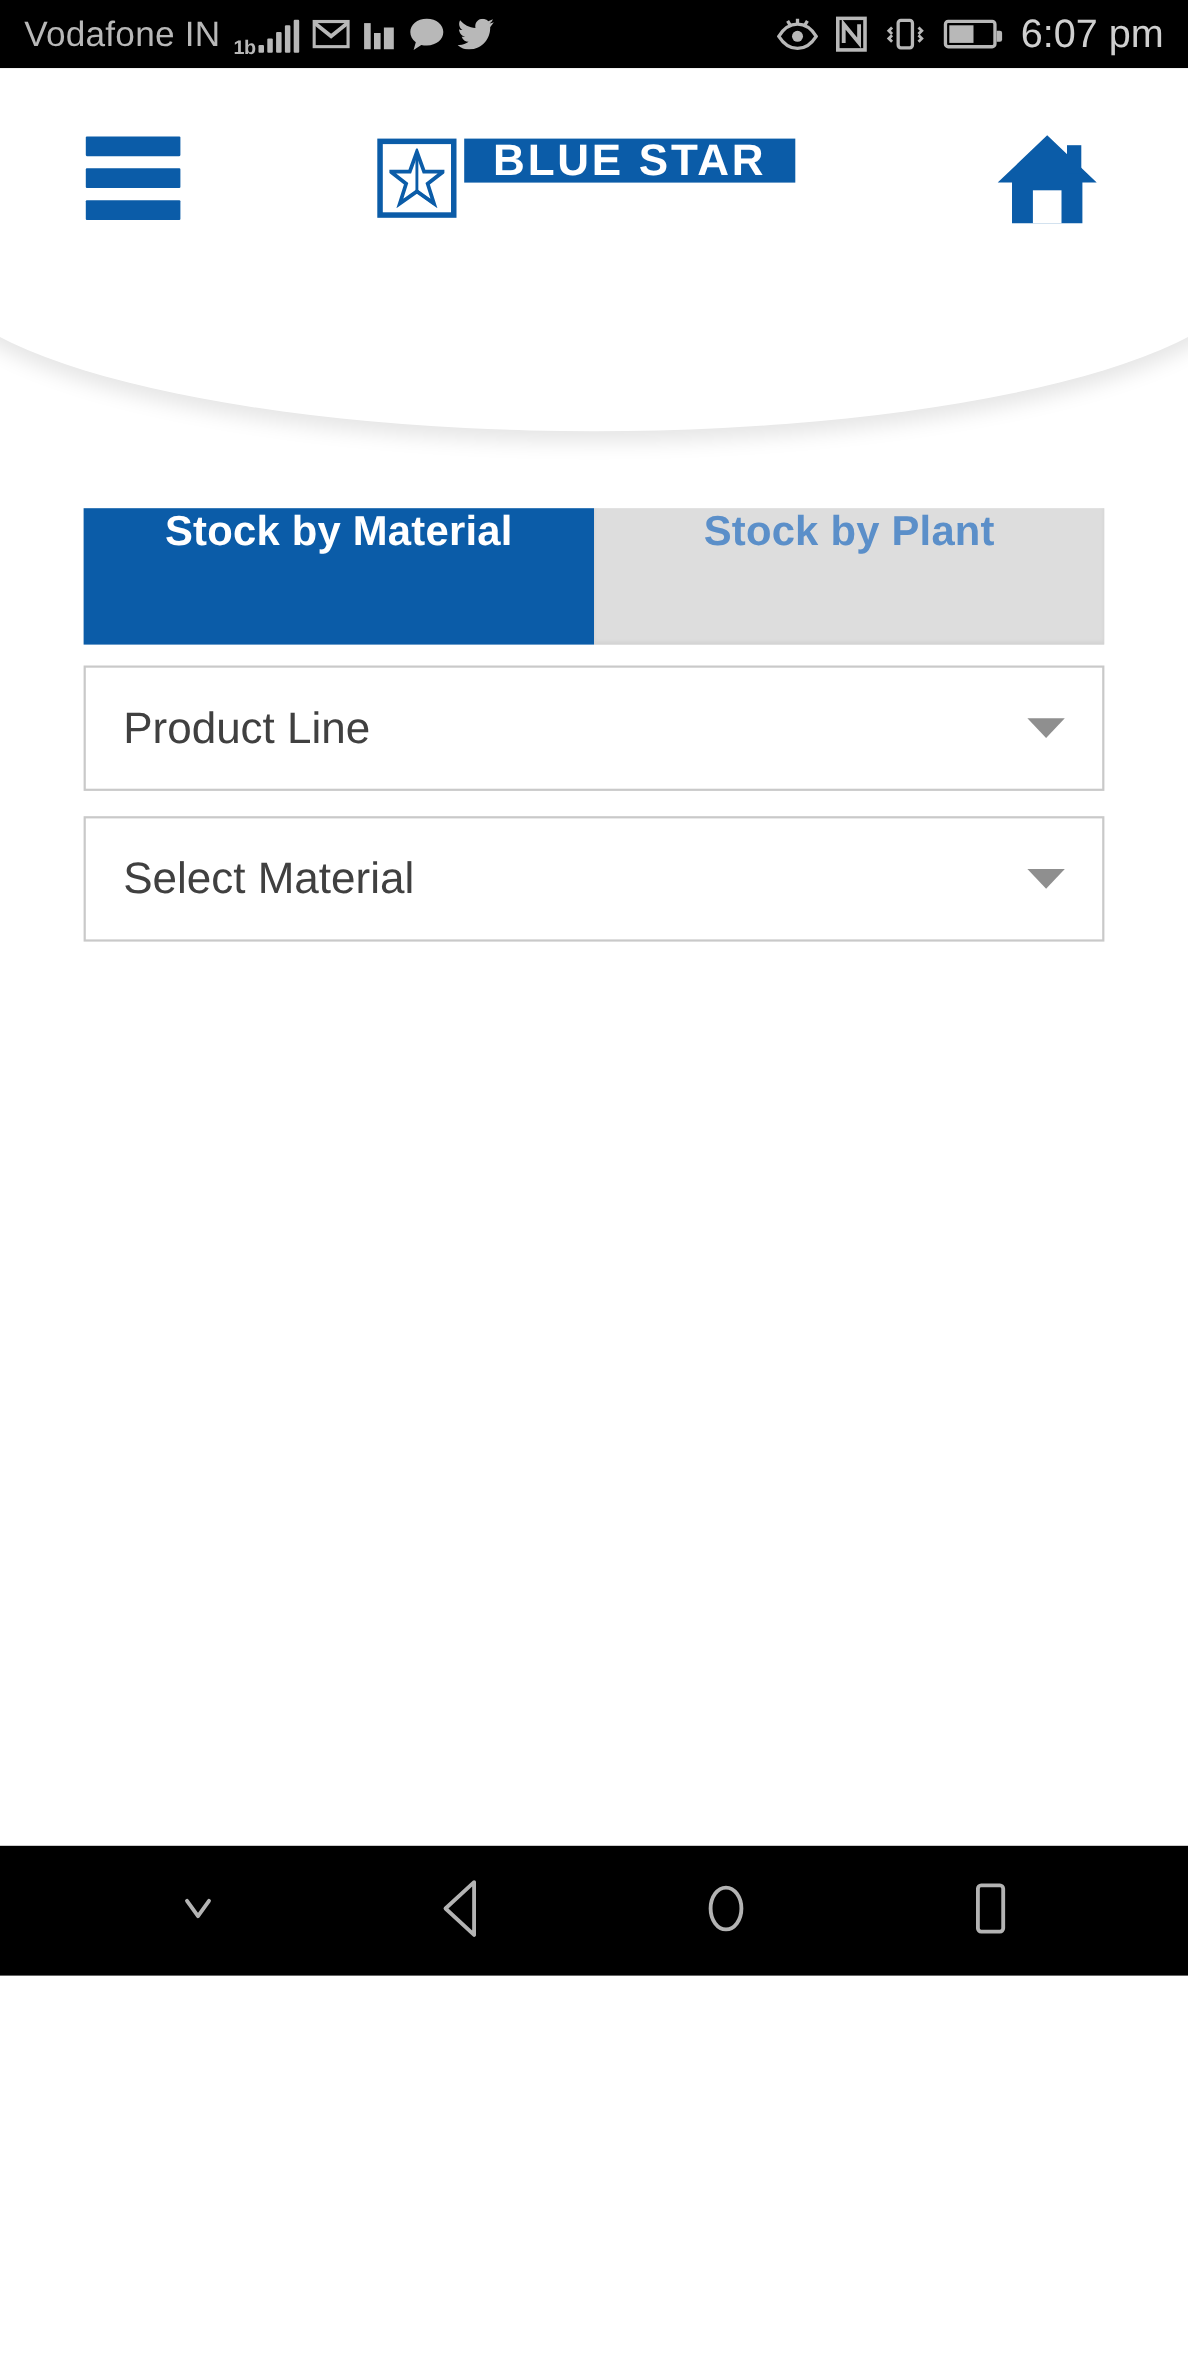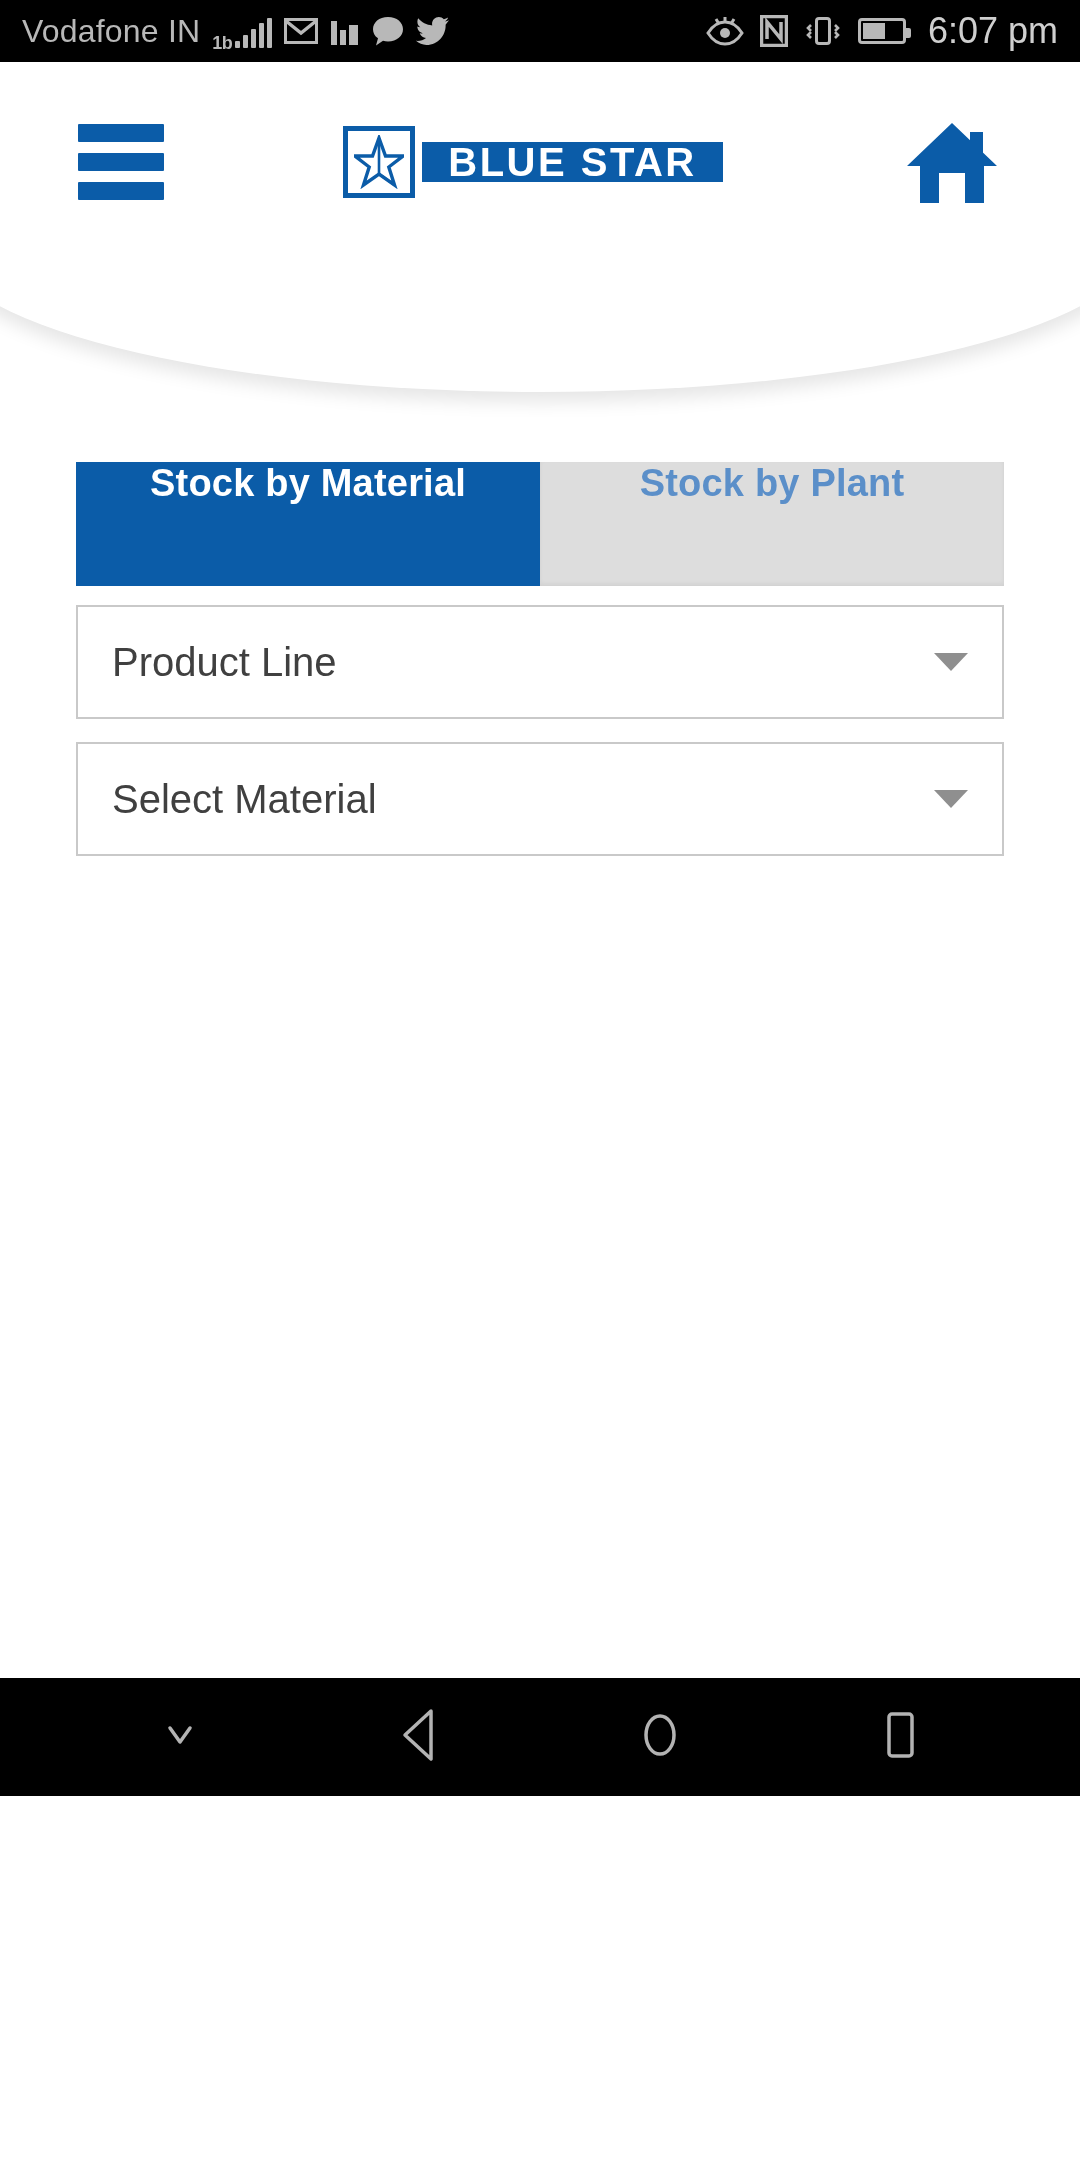--- a/index.html
+++ b/index.html
@@ -61,21 +61,21 @@
   .header-bar{
     position:absolute; left:0; top:0; width:1080px; height:200px;
     display:flex; align-items:center; justify-content:space-between;
     padding:0 78px; pointer-events:auto;
   }
 
   .hamburger{ width:86px; height:76px; display:flex; flex-direction:column;
               justify-content:space-between; cursor:pointer; }
   .hamburger i{ display:block; width:86px; height:18px; background:#0B5CA8; border-radius:1px; }
 
-  .logo{ display:flex; align-items:center; height:72px; }
+  .logo{ display:flex; align-items:flex-start; height:72px; }
   .logo-mark{ width:72px; height:72px; border:5px solid #0B5CA8; background:#fff;
               display:flex; align-items:center; justify-content:center; }
   .logo-word{ background:#0B5CA8; color:#fff; display:flex; align-items:center;
               padding:0 26px; margin-left:7px; font-size:40px; font-weight:bold;
               letter-spacing:2.5px; line-height:1; }
 
   .homebtn{ width:100px; height:92px; display:flex; align-items:center;
             justify-content:center; cursor:pointer; }
 
   

